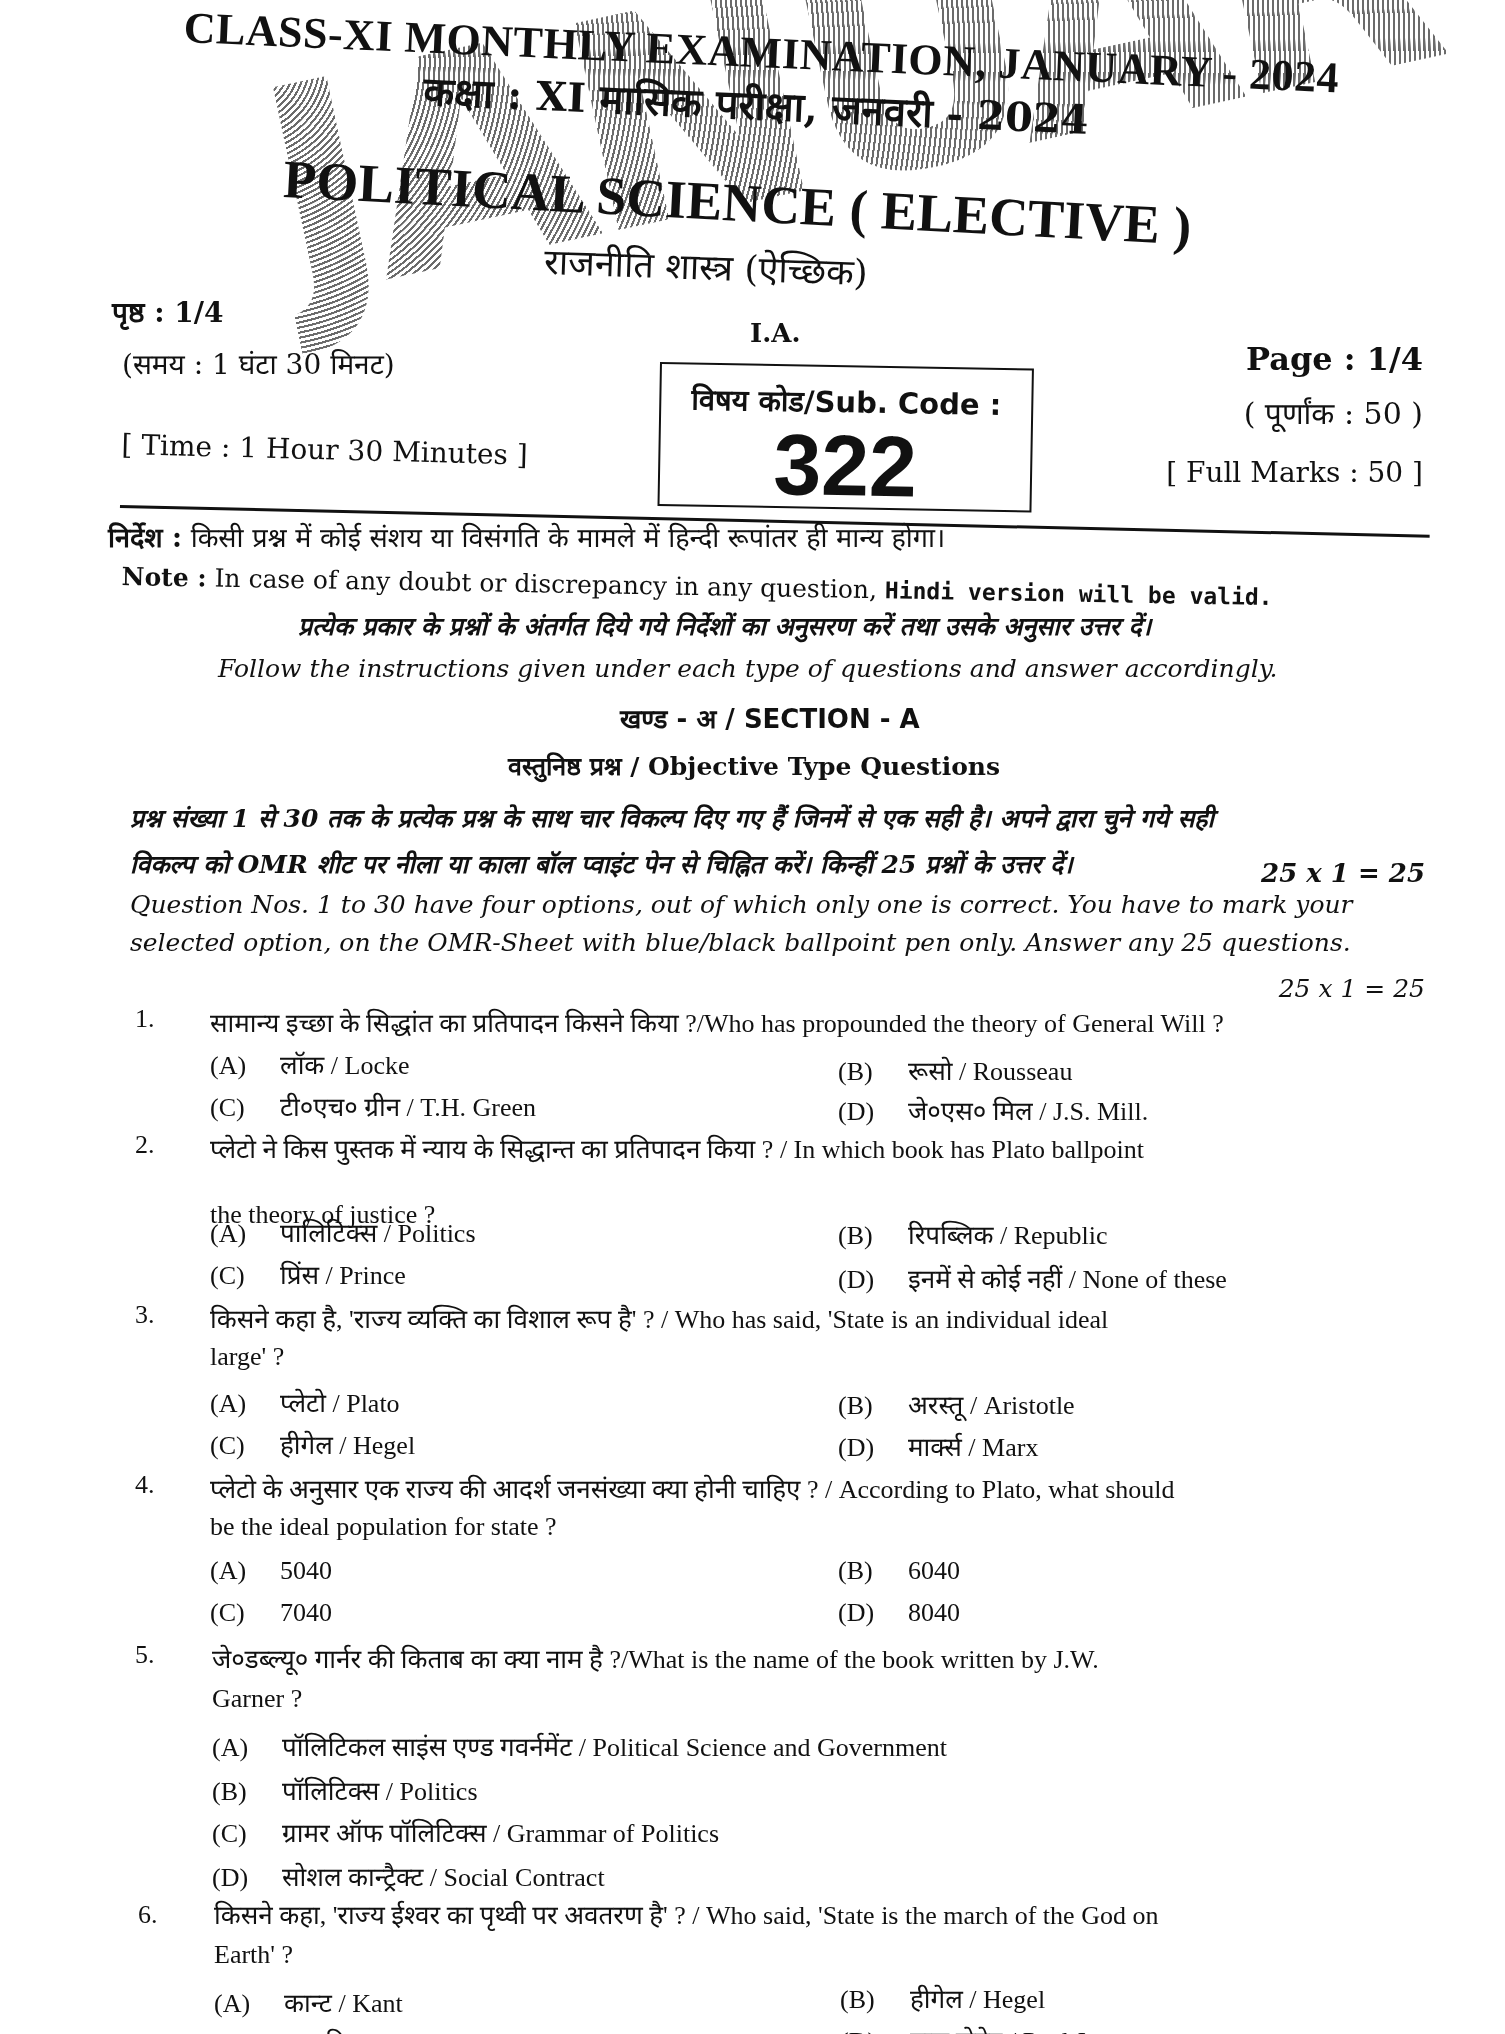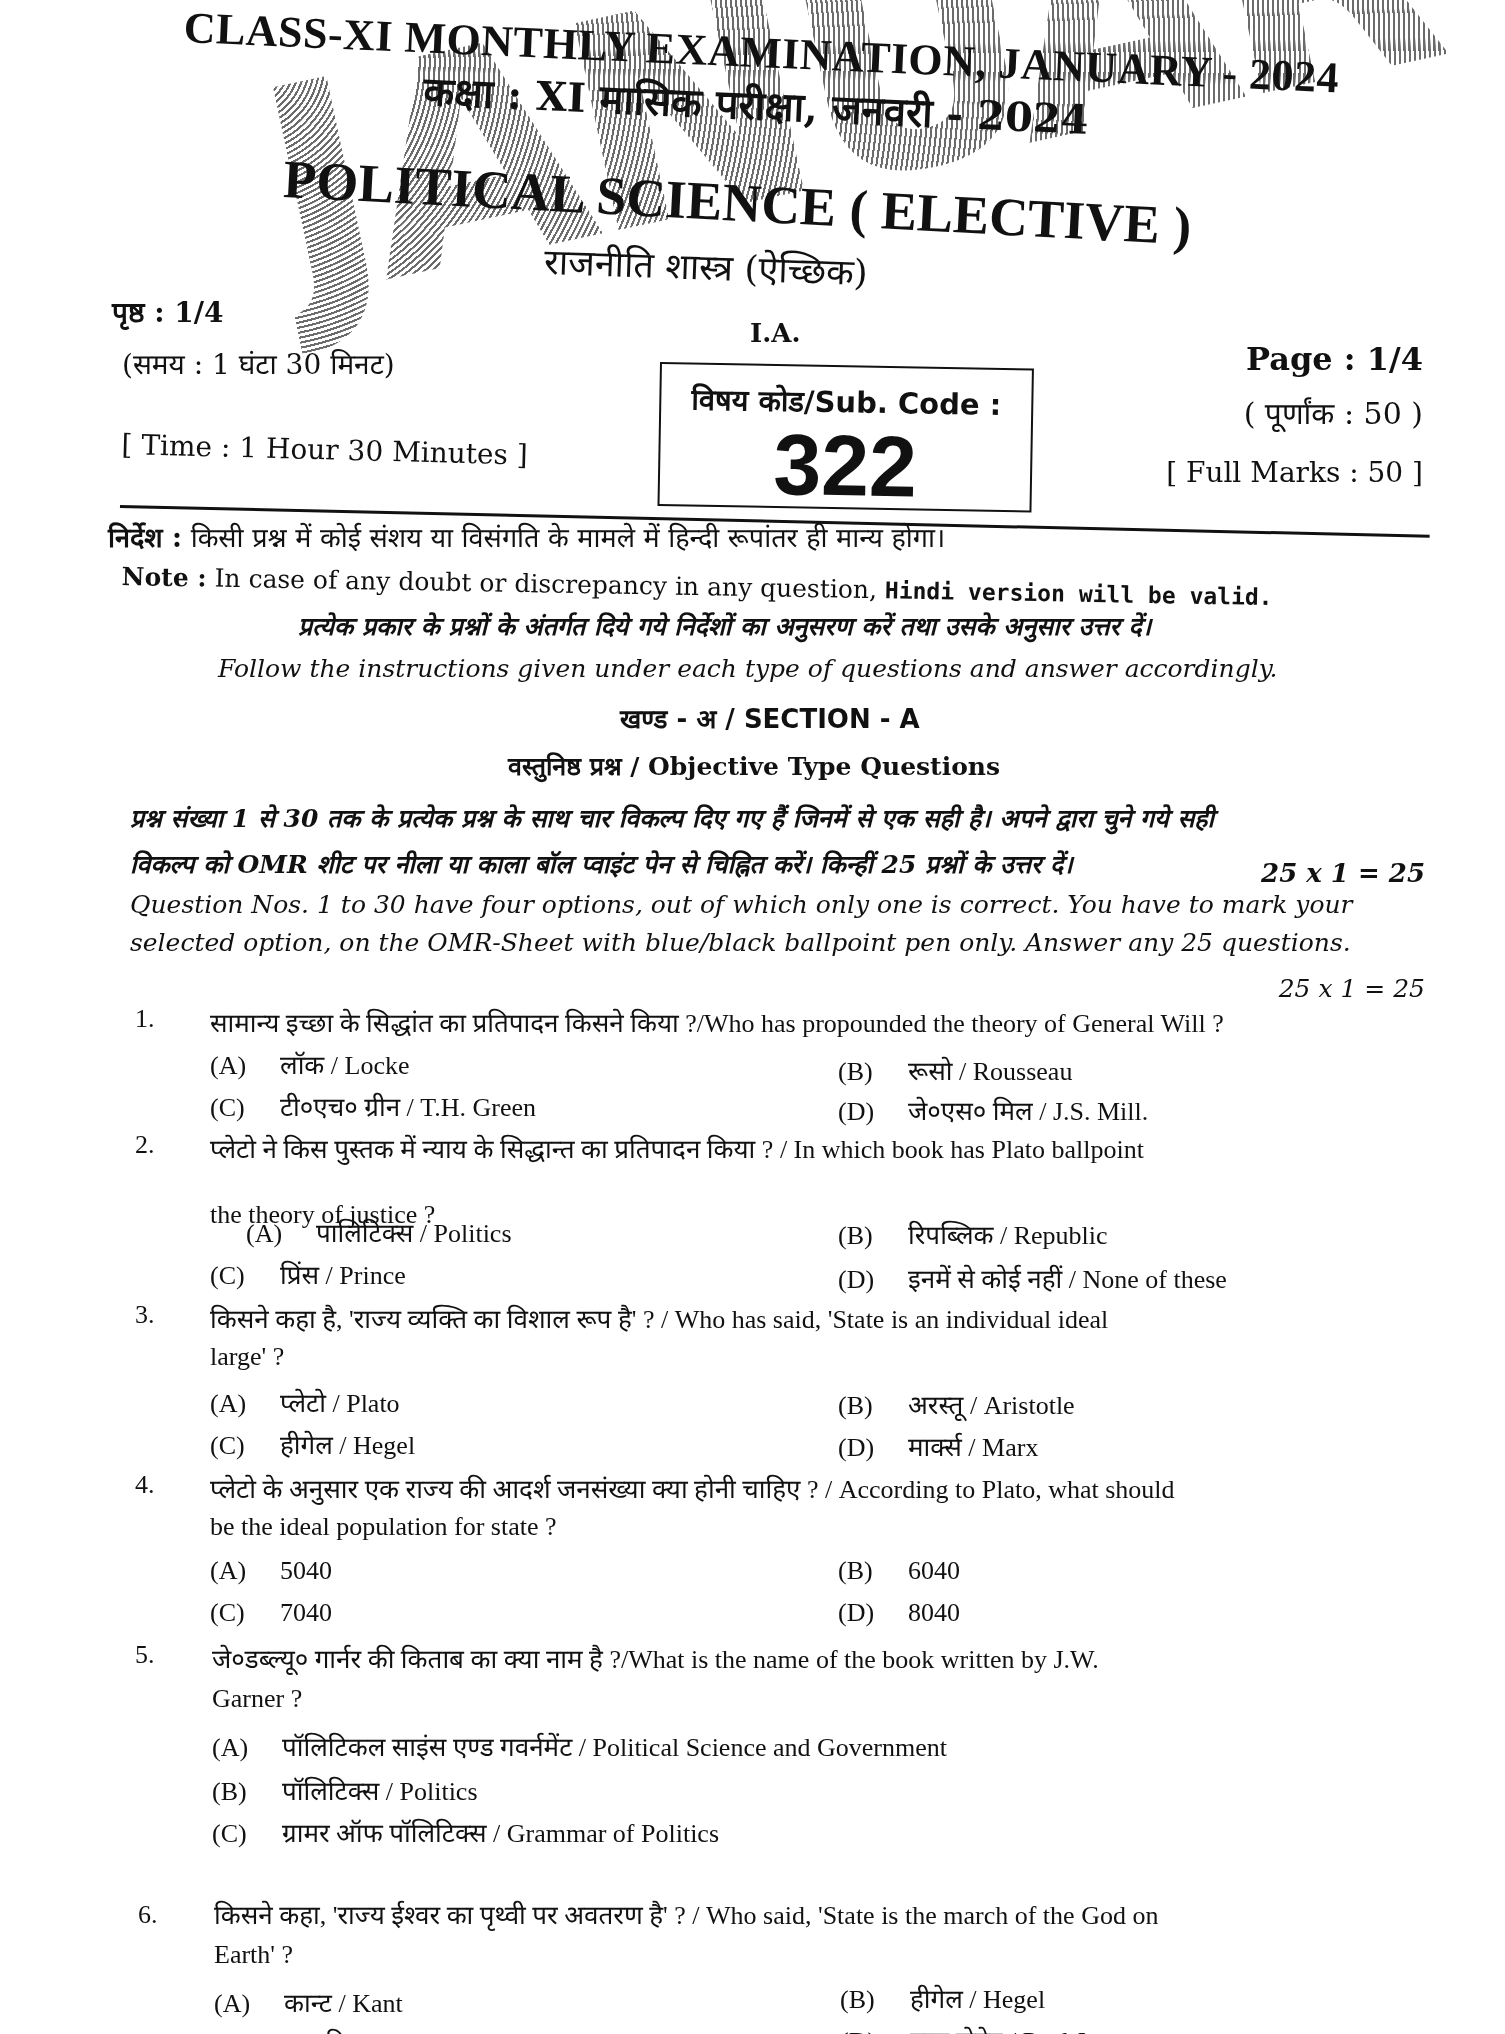--- a/index.html
+++ b/index.html
@@ -137,21 +137,21 @@
   <div class="qnum" style="left:135px;top:1004px;">1.</div>
   <div class="qtext" style="left:210px;top:1004px;">सामान्य इच्छा के सिद्धांत का प्रतिपादन किसने किया ?/Who has propounded the theory of General Will ?</div>
   <div class="opt" style="left:210px;top:1046px;"><span class="ol">(A)</span><span>लॉक / Locke</span></div>
   <div class="opt" style="left:838px;top:1052px;"><span class="ol">(B)</span><span>रूसो / Rousseau</span></div>
   <div class="opt" style="left:210px;top:1088px;"><span class="ol">(C)</span><span>टी०एच० ग्रीन / T.H. Green</span></div>
   <div class="opt" style="left:838px;top:1092px;"><span class="ol">(D)</span><span>जे०एस० मिल / J.S. Mill.</span></div>
 
   <div class="qnum" style="left:135px;top:1130px;">2.</div>
   <div class="qtext" style="left:210px;top:1130px;">प्लेटो ने किस पुस्तक में न्याय के सिद्धान्त का प्रतिपादन किया ? / In which book has Plato ballpoint</div>
   <div class="qtext" style="left:210px;top:1172px;margin-top:28px;">the theory of justice ?</div>
-  <div class="opt" style="left:210px;top:1214px;margin-left:36px;"><span class="ol">(A)</span><span>पालिटिक्स / Politics</span></div>
+  <div class="opt" style="left:210px;top:1214px;"><span class="ol">(A)</span><span>पालिटिक्स / Politics</span></div>
   <div class="opt" style="left:838px;top:1216px;"><span class="ol">(B)</span><span>रिपब्लिक / Republic</span></div>
   <div class="opt" style="left:210px;top:1256px;"><span class="ol">(C)</span><span>प्रिंस / Prince</span></div>
   <div class="opt" style="left:838px;top:1260px;"><span class="ol">(D)</span><span>इनमें से कोई नहीं / None of these</span></div>
 
   <div class="qnum" style="left:135px;top:1300px;">3.</div>
   <div class="qtext" style="left:210px;top:1300px;">किसने कहा है, 'राज्य व्यक्ति का विशाल रूप है' ? / Who has said, 'State is an individual ideal</div>
   <div class="qtext" style="left:210px;top:1342px;">large' ?</div>
   <div class="opt" style="left:210px;top:1384px;"><span class="ol">(A)</span><span>प्लेटो / Plato</span></div>
   <div class="opt" style="left:838px;top:1386px;"><span class="ol">(B)</span><span>अरस्तू / Aristotle</span></div>
   <div class="opt" style="left:210px;top:1426px;"><span class="ol">(C)</span><span>हीगेल / Hegel</span></div>
@@ -164,20 +164,21 @@
   <div class="opt" style="left:838px;top:1556px;"><span class="ol">(B)</span><span>6040</span></div>
   <div class="opt" style="left:210px;top:1598px;"><span class="ol">(C)</span><span>7040</span></div>
   <div class="opt" style="left:838px;top:1598px;"><span class="ol">(D)</span><span>8040</span></div>
 
   <div class="qnum" style="left:135px;top:1640px;">5.</div>
   <div class="qtext" style="left:212px;top:1640px;">जे०डब्ल्यू० गार्नर की किताब का क्या नाम है ?/What is the name of the book written by J.W.</div>
   <div class="qtext" style="left:212px;top:1684px;">Garner ?</div>
   <div class="opt" style="left:212px;top:1728px;"><span class="ol">(A)</span><span>पॉलिटिकल साइंस एण्ड गवर्नमेंट / Political Science and Government</span></div>
   <div class="opt" style="left:212px;top:1772px;"><span class="ol">(B)</span><span>पॉलिटिक्स / Politics</span></div>
   <div class="opt" style="left:212px;top:1814px;"><span class="ol">(C)</span><span>ग्रामर ऑफ पॉलिटिक्स / Grammar of Politics</span></div>
+  <div class="opt" style="left:212px;top:1858px;"><span class="ol">(D)</span><span>सोशल कान्ट्रैक्ट / Social Contract</span></div>
 
   <div class="qnum" style="left:138px;top:1900px;">6.</div>
   <div class="qtext" style="left:214px;top:1896px;">किसने कहा, 'राज्य ईश्वर का पृथ्वी पर अवतरण है' ? / Who said, 'State is the march of the God on</div>
   <div class="qtext" style="left:214px;top:1940px;">Earth' ?</div>
   <div class="opt" style="left:214px;top:1984px;"><span class="ol">(A)</span><span>कान्ट / Kant</span></div>
   <div class="opt" style="left:840px;top:1980px;"><span class="ol">(B)</span><span>हीगेल / Hegel</span></div>
   <div class="opt" style="left:214px;top:2024px;"><span class="ol">(C)</span><span>लास्की / Laski</span></div>
   <div class="opt" style="left:840px;top:2022px;"><span class="ol">(D)</span><span>पाल जेनेट / Paul Janet</span></div>
 
 </div>

